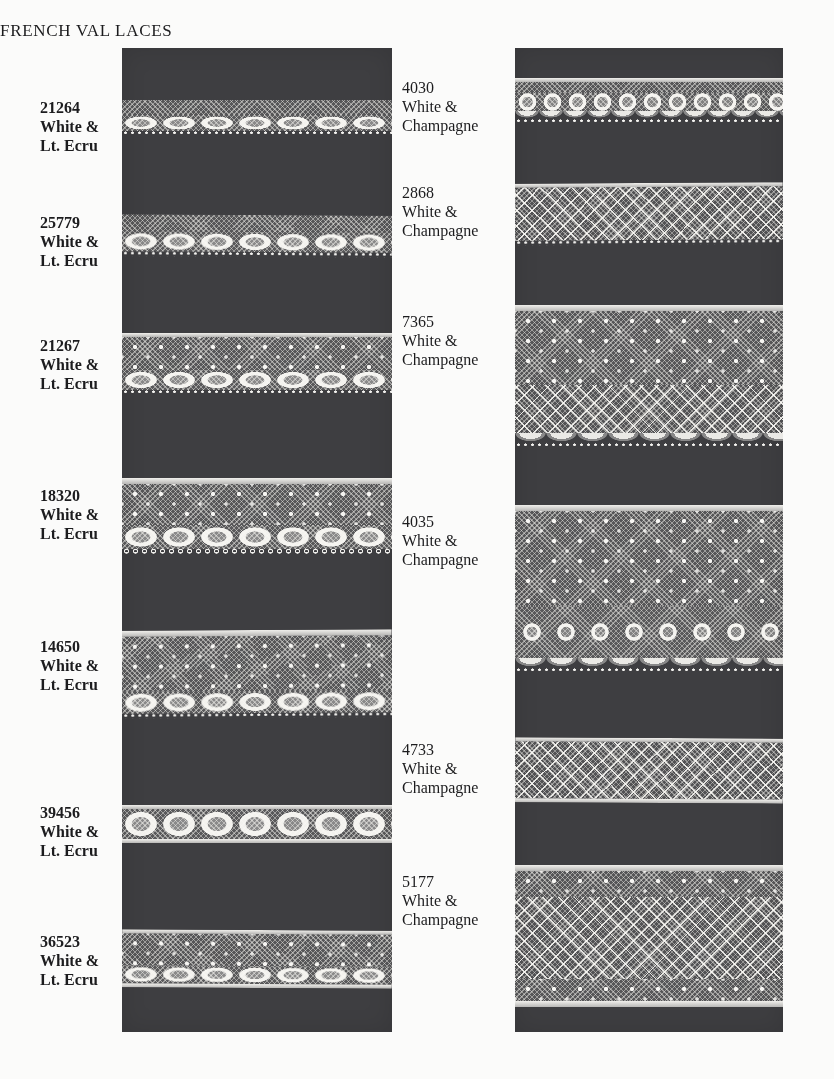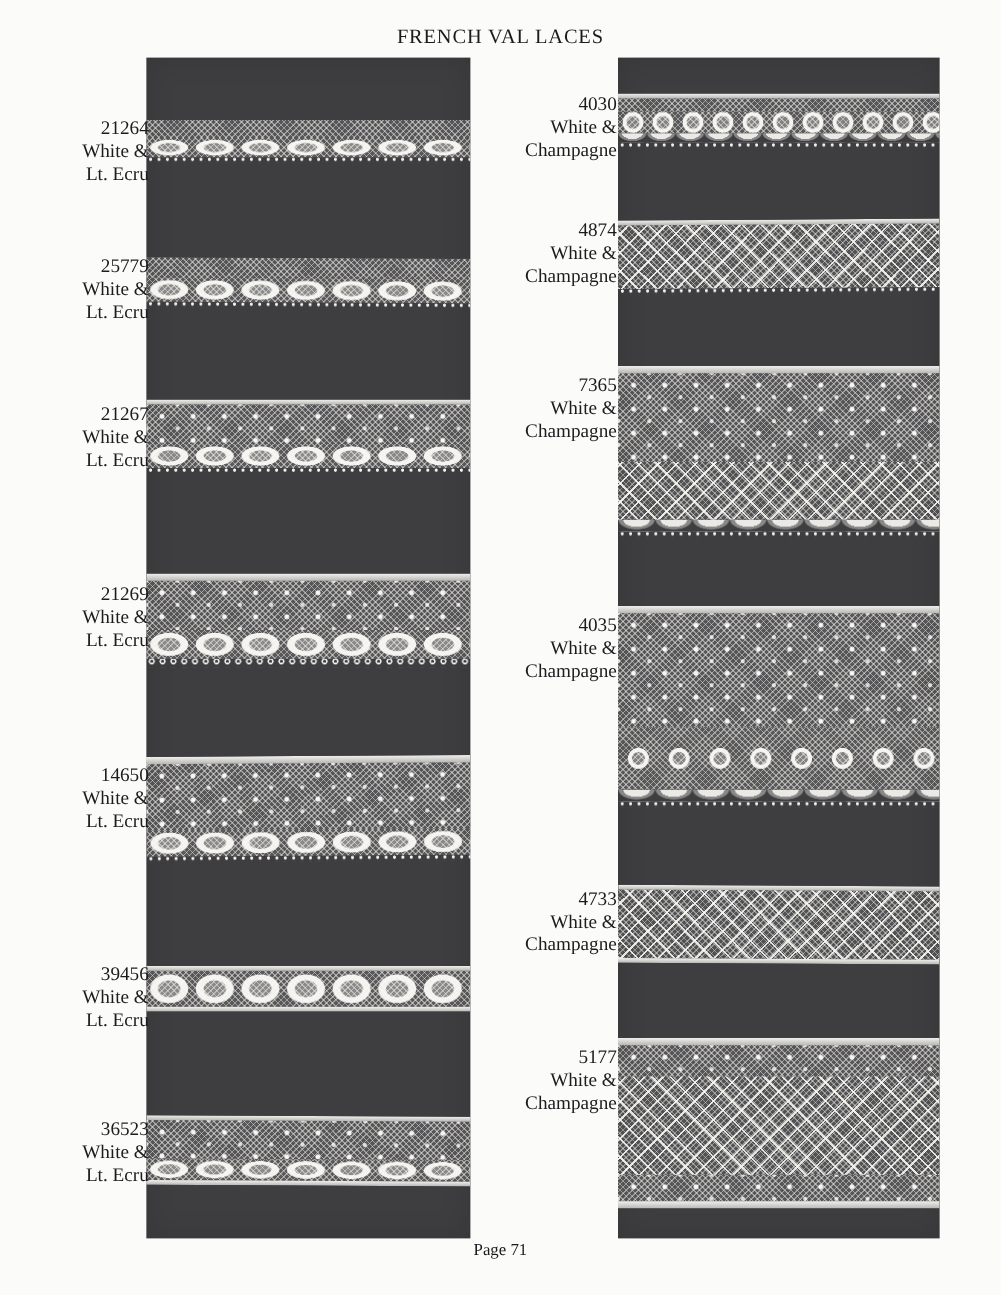--- a/index.html
+++ b/index.html
@@ -1,28 +1,28 @@
 <!DOCTYPE html>
 <html><head>
 <meta charset="utf-8">
 <style>
   html,body{margin:0;padding:0;background:#ffffff;}
   .page{position:relative;width:834px;height:1079px;margin:0 auto;background:#fbfbfa;overflow:hidden;
         font-family:"Liberation Serif",serif;color:#1c1c1e;}
-  .title{position:absolute;top:21px;left:0;right:0;text-align:center;
+  .title{position:absolute;top:21px;left:0;right:0;
          font-size:17px;letter-spacing:.7px;color:#1b1b1d;}
   .pagenum{position:absolute;top:1035px;left:0;right:0;text-align:center;font-size:14px;color:#1b1b1d;}
 
   .panel{position:absolute;top:48px;height:984px;background:#3e3e41;
          box-shadow:inset 0 0 25px rgba(0,0,0,.12);}
   .panel-left{left:122px;width:270px;}
   .panel-right{left:515px;width:268px;}
 
-  .label{position:absolute;text-align:right;font-size:16px;line-height:19px;color:#1c1c1e;}
-  .lbl-left{left:28px;width:96px;}
+  .label{position:absolute;text-align:left;font-size:16px;line-height:19px;color:#1c1c1e;}
+  .lbl-left{left:40px;width:96px;font-weight:bold;}
   .lbl-right{left:402px;width:112px;}
   .line{display:block;}
 
   
   .lace{position:absolute;left:0;right:0;display:flex;flex-direction:column;overflow:hidden;}
   .band{flex:none;}
   .tilt-1{transform:rotate(-0.35deg);}
   .tilt-2{transform:rotate(0.3deg);}
 
   .b-header,.b-footer{height:4px;
@@ -174,21 +174,21 @@
     <span class="line code">25779</span>
     <span class="line">White &amp;</span>
     <span class="line">Lt. Ecru</span>
   </div>
   <div class="label lbl-left" style="top:336px">
     <span class="line code">21267</span>
     <span class="line">White &amp;</span>
     <span class="line">Lt. Ecru</span>
   </div>
   <div class="label lbl-left" style="top:486px">
-    <span class="line code">21269</span>
+    <span class="line code">18320</span>
     <span class="line">White &amp;</span>
     <span class="line">Lt. Ecru</span>
   </div>
   <div class="label lbl-left" style="top:637px">
     <span class="line code">14650</span>
     <span class="line">White &amp;</span>
     <span class="line">Lt. Ecru</span>
   </div>
   <div class="label lbl-left" style="top:803px">
     <span class="line code">39456</span>
@@ -200,21 +200,21 @@
     <span class="line">White &amp;</span>
     <span class="line">Lt. Ecru</span>
   </div>
 
   <div class="label lbl-right" style="top:78px">
     <span class="line code">4030</span>
     <span class="line">White &amp;</span>
     <span class="line">Champagne</span>
   </div>
   <div class="label lbl-right" style="top:183px">
-    <span class="line code">4874</span>
+    <span class="line code">2868</span>
     <span class="line">White &amp;</span>
     <span class="line">Champagne</span>
   </div>
   <div class="label lbl-right" style="top:312px">
     <span class="line code">7365</span>
     <span class="line">White &amp;</span>
     <span class="line">Champagne</span>
   </div>
   <div class="label lbl-right" style="top:512px">
     <span class="line code">4035</span>
@@ -225,15 +225,14 @@
     <span class="line code">4733</span>
     <span class="line">White &amp;</span>
     <span class="line">Champagne</span>
   </div>
   <div class="label lbl-right" style="top:872px">
     <span class="line code">5177</span>
     <span class="line">White &amp;</span>
     <span class="line">Champagne</span>
   </div>
 
-  <div class="pagenum">Page 71</div>
 
 </div>
 
 </body></html>

